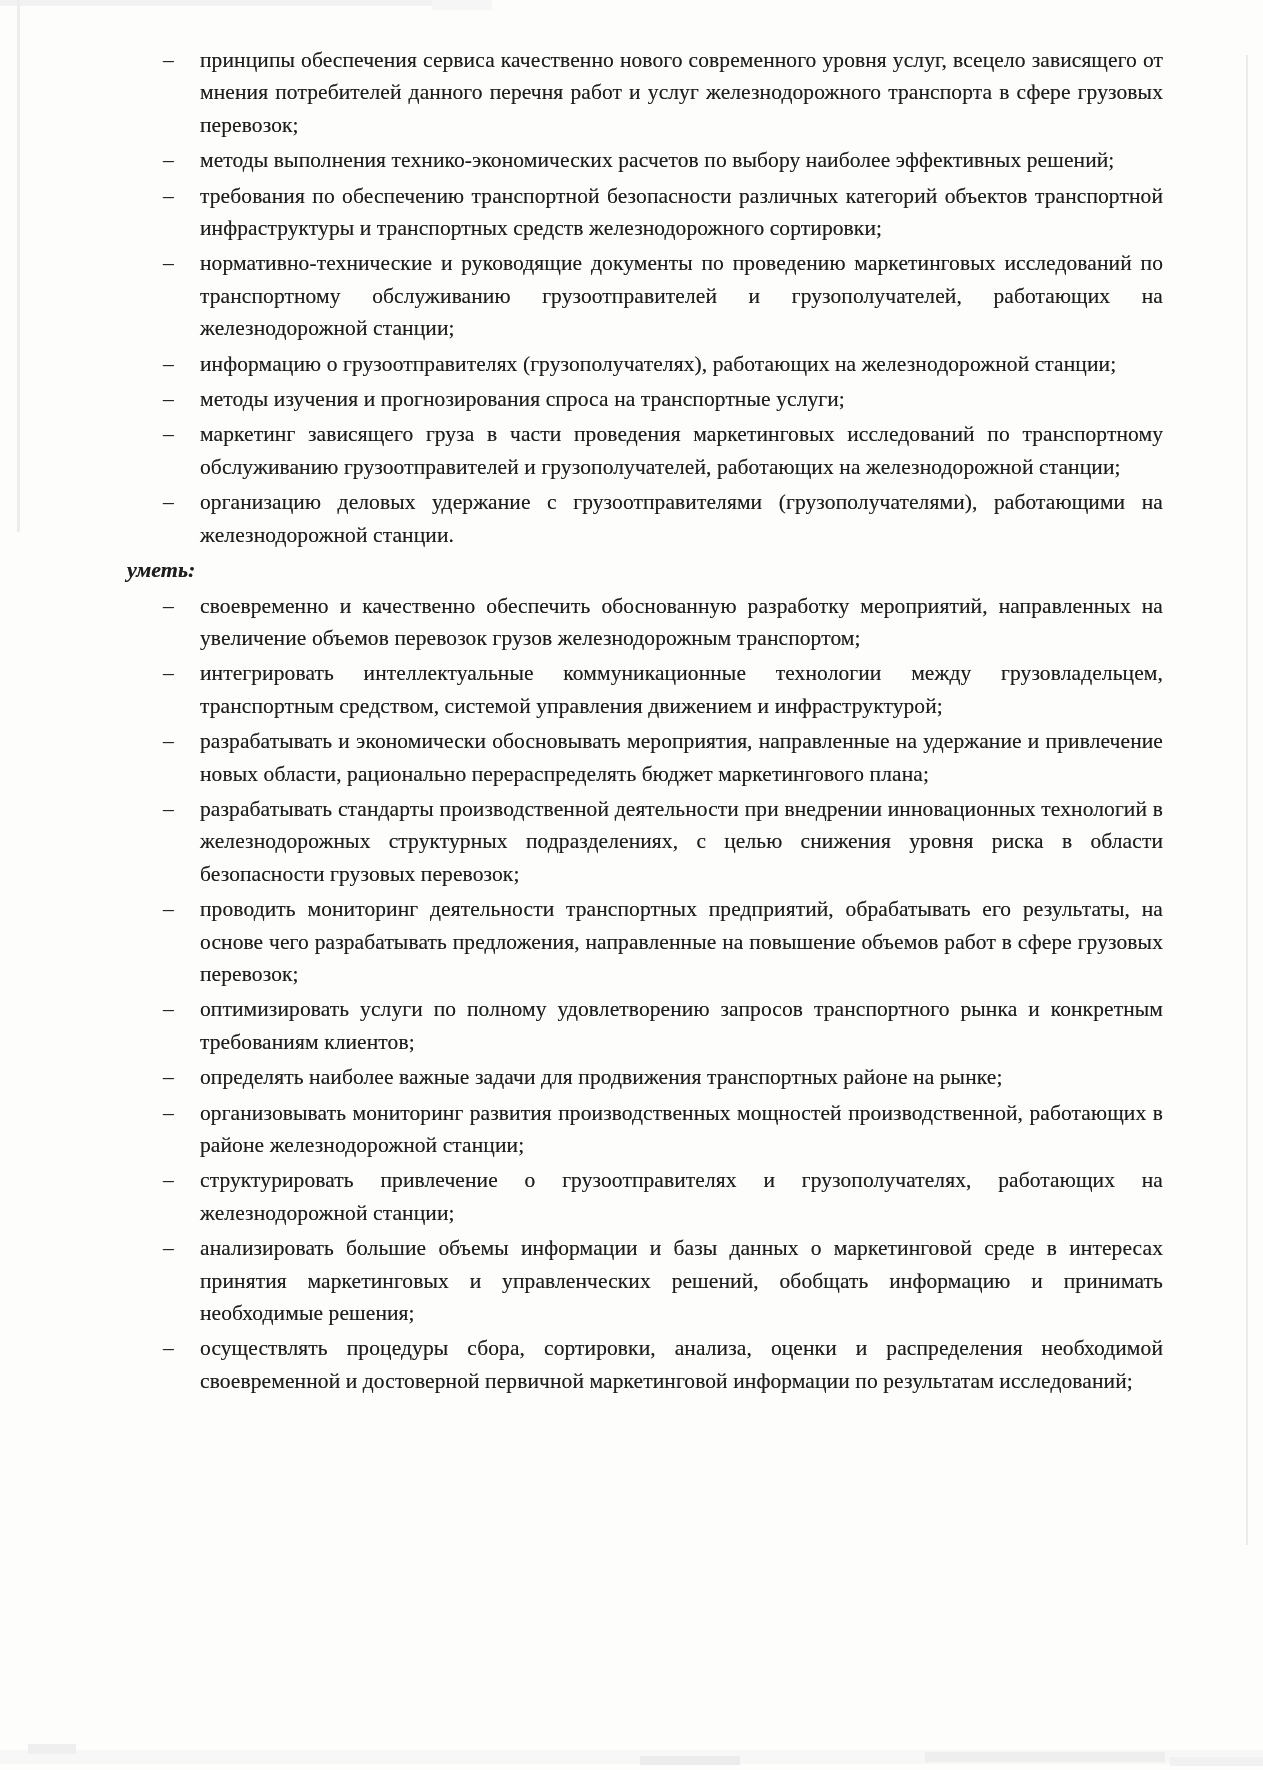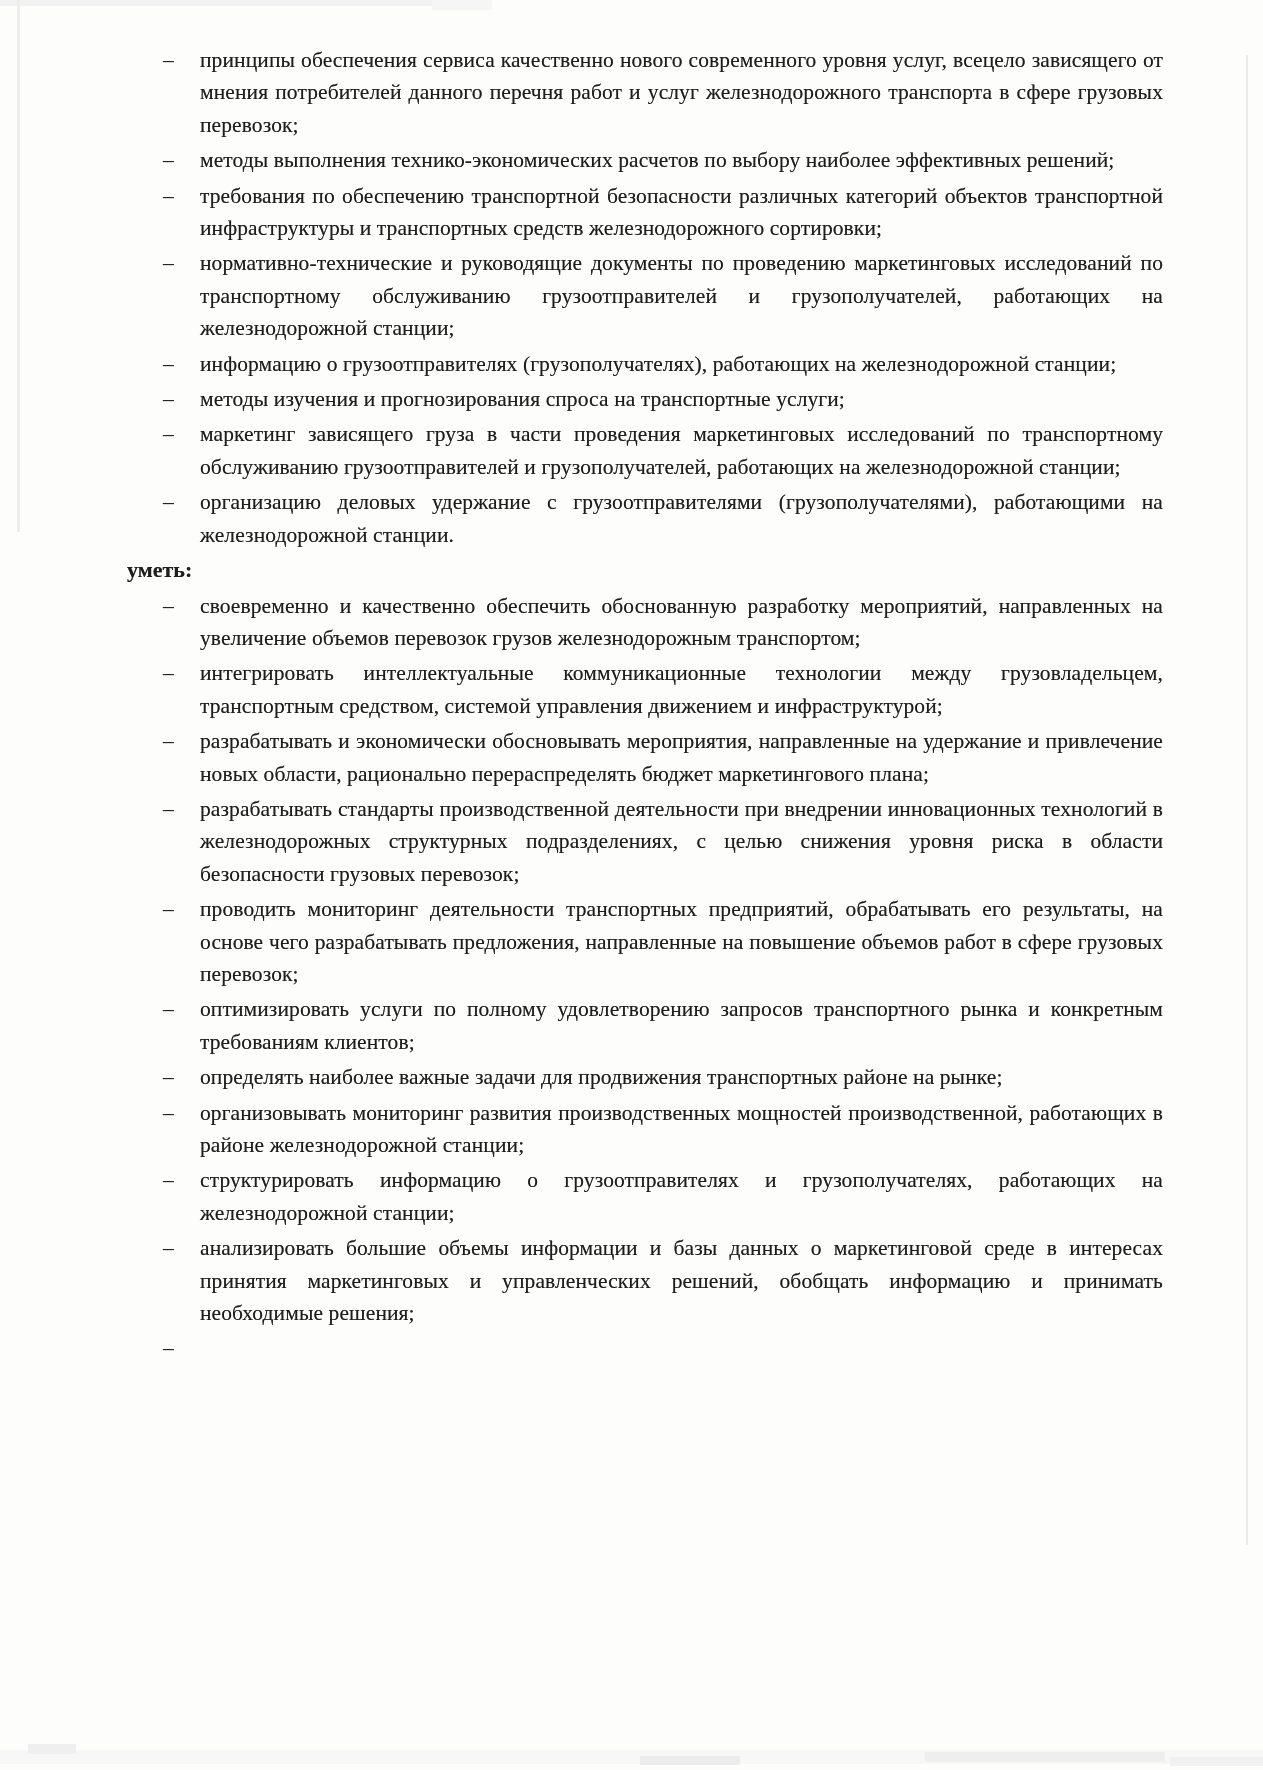--- a/index.html
+++ b/index.html
@@ -57,20 +57,21 @@
     left: -37px;
     top: 0;
     text-shadow: 0 0 0.6px rgba(20,20,20,0.55);
   }
   .section-heading {
     font-weight: bold;
     font-size: 22px;
     line-height: 32.4px;
     margin: 2px 0 3px -73px;
     text-shadow: 0 0 0.6px rgba(20,20,20,0.6);
+    font-style: italic;
   }
 </style>
 </head>
 <body>
 
 <div class="page">
 
   <div class="scan-edge edge-top-strip"></div>
   <div class="scan-edge edge-top-strip2"></div>
   <div class="scan-edge edge-left-line"></div>
@@ -98,19 +99,19 @@
 
     <ul class="bullet-list">
         <li class="bullet-item"><span class="dash">–</span><span>своевременно и качественно обеспечить обоснованную разработку мероприятий, направленных на увеличение объемов перевозок грузов железнодорожным транспортом;</span></li>
         <li class="bullet-item"><span class="dash">–</span><span>интегрировать интеллектуальные коммуникационные технологии между грузовладельцем, транспортным средством, системой управления движением и инфраструктурой;</span></li>
         <li class="bullet-item"><span class="dash">–</span><span>разрабатывать и экономически обосновывать мероприятия, направленные на удержание и привлечение новых области, рационально перераспределять бюджет маркетингового плана;</span></li>
         <li class="bullet-item"><span class="dash">–</span><span>разрабатывать стандарты производственной деятельности при внедрении инновационных технологий в железнодорожных структурных подразделениях, с целью снижения уровня риска в области безопасности грузовых перевозок;</span></li>
         <li class="bullet-item"><span class="dash">–</span><span>проводить мониторинг деятельности транспортных предприятий, обрабатывать его результаты, на основе чего разрабатывать предложения, направленные на повышение объемов работ в сфере грузовых перевозок;</span></li>
         <li class="bullet-item"><span class="dash">–</span><span>оптимизировать услуги по полному удовлетворению запросов транспортного рынка и конкретным требованиям клиентов;</span></li>
         <li class="bullet-item"><span class="dash">–</span><span>определять наиболее важные задачи для продвижения транспортных районе на рынке;</span></li>
         <li class="bullet-item"><span class="dash">–</span><span>организовывать мониторинг развития производственных мощностей производственной, работающих в районе железнодорожной станции;</span></li>
-        <li class="bullet-item"><span class="dash">–</span><span>структурировать информацию о грузоотправителях и грузополучателях, работающих на железнодорожной станции;</span></li>
+        <li class="bullet-item"><span class="dash">–</span><span>структурировать привлечение о грузоотправителях и грузополучателях, работающих на железнодорожной станции;</span></li>
         <li class="bullet-item"><span class="dash">–</span><span>анализировать большие объемы информации и базы данных о маркетинговой среде в интересах принятия маркетинговых и управленческих решений, обобщать информацию и принимать необходимые решения;</span></li>
-        <li class="bullet-item"><span class="dash">–</span></li>
+        <li class="bullet-item"><span class="dash">–</span><span>осуществлять процедуры сбора, сортировки, анализа, оценки и распределения необходимой своевременной и достоверной первичной маркетинговой информации по результатам исследований;</span></li>
       </ul>
 
   </div>
 </div>
 
 </body></html>

